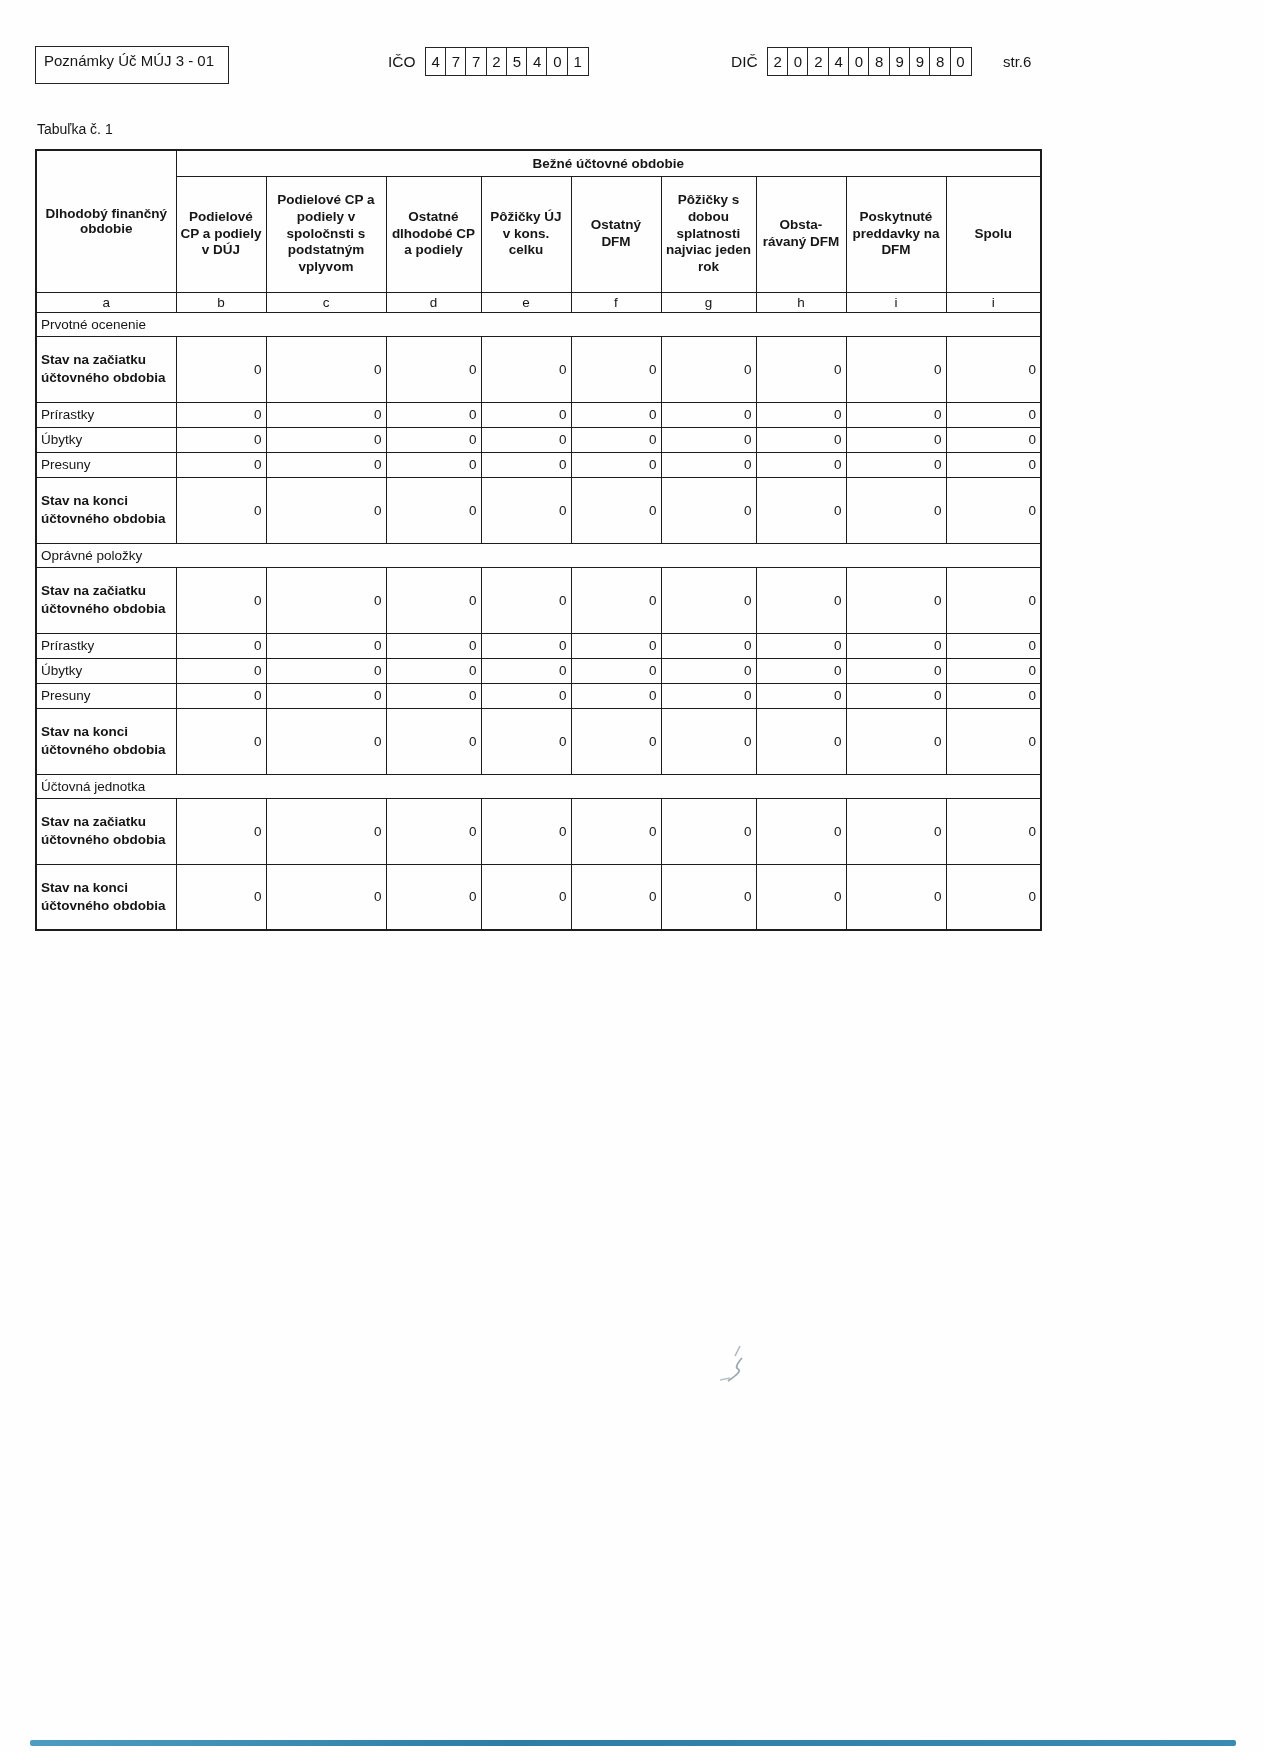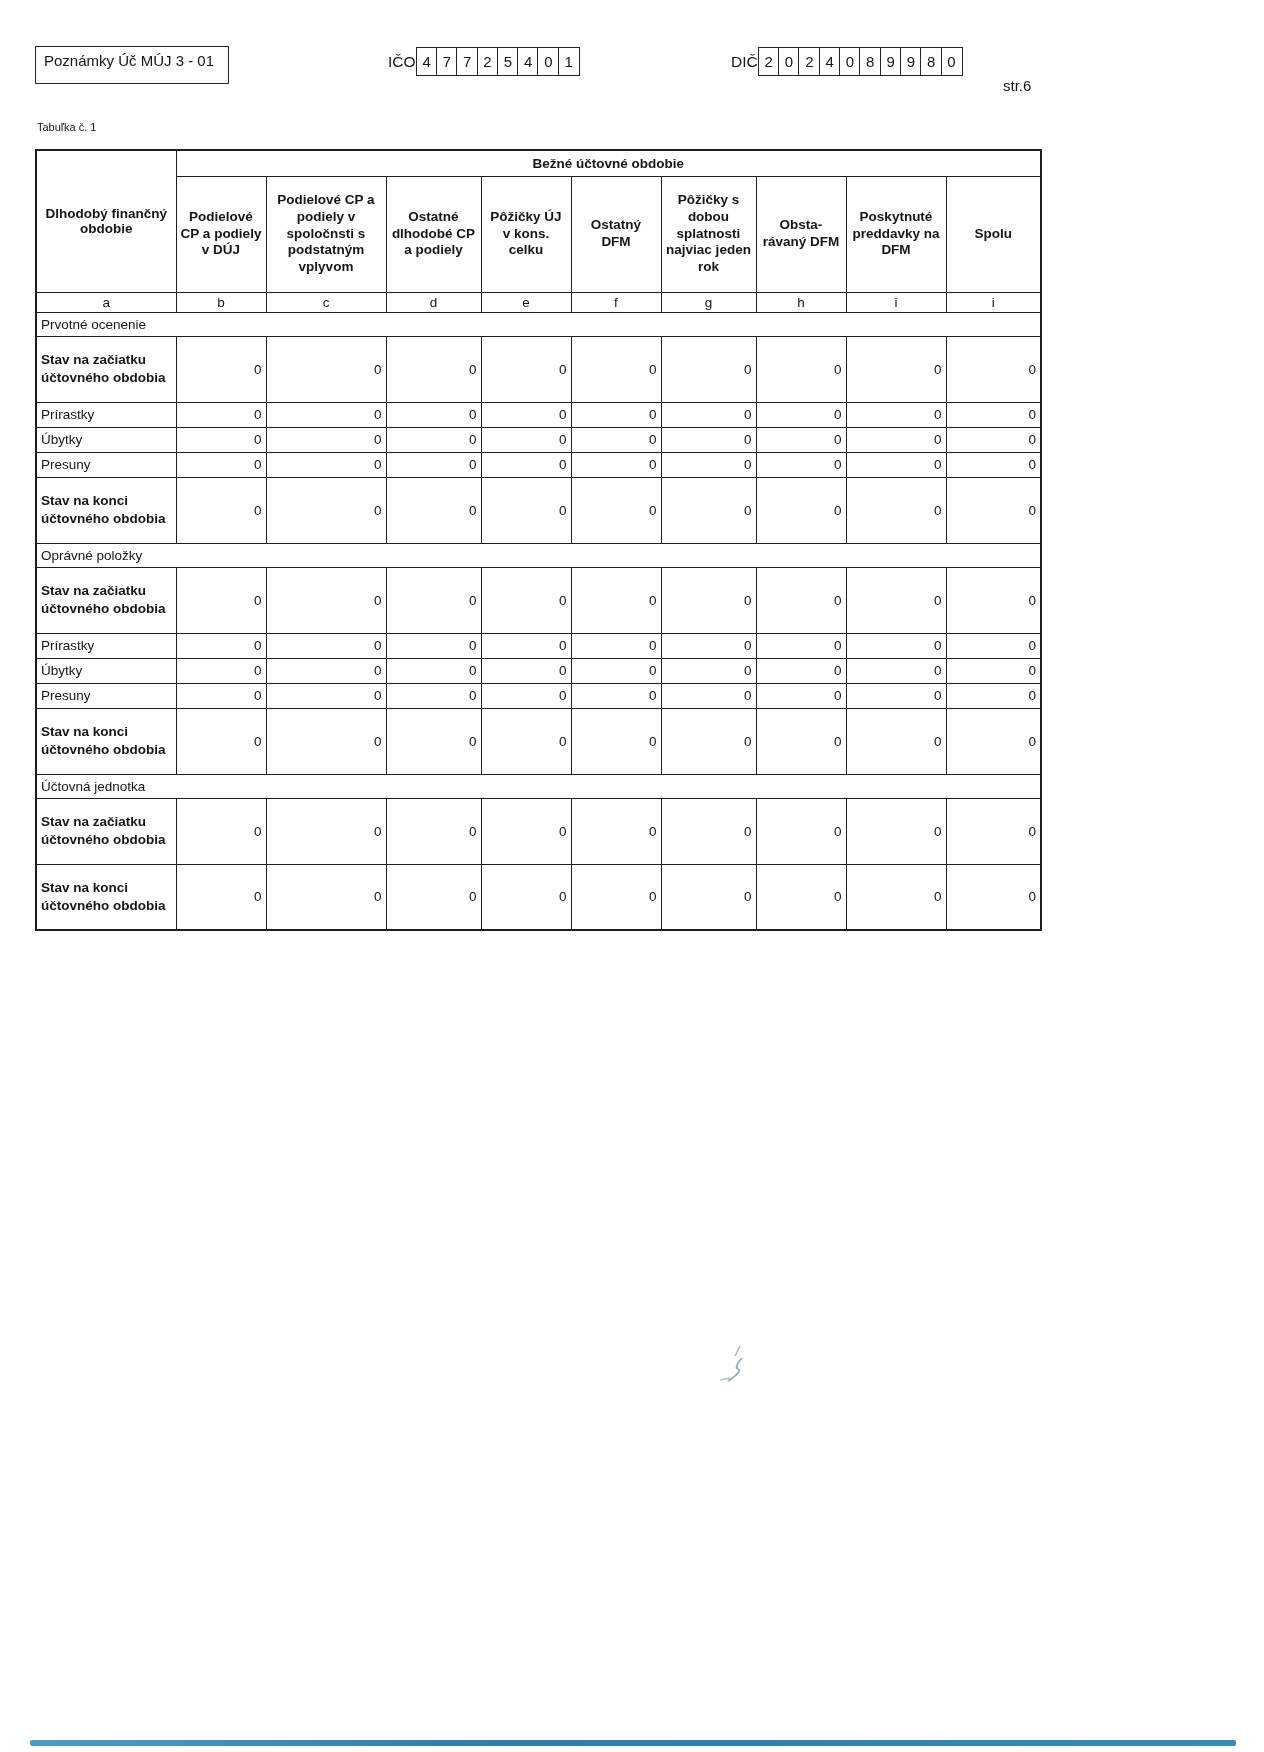--- a/index.html
+++ b/index.html
@@ -13,37 +13,37 @@
   }
   .page { position:absolute; inset:0; }
 
   
   .form-label-box {
     position:absolute; left:35px; top:46px;
     border:1.8px solid #252525;
     padding:5px 14px 14px 8px;
     font-size:15px; white-space:nowrap;
   }
-  .id-group { position:absolute; top:47px; display:flex; align-items:center; }
+  .id-group { position:absolute; top:47px; display:flex; align-items:center; gap:9px; }
   #ico-group { left:388px; }
   #dic-group { left:731px; }
   .id-label { font-size:15.5px; }
   .digit-boxes { display:flex; }
   .digit-box {
     width:22px; height:29px;
     border:1.7px solid #252525;
     margin-left:-1.7px;
     text-align:center; line-height:27px; font-size:15px;
     background:#fff;
   }
   .digit-boxes .digit-box:first-child { margin-left:0; }
-  .page-num { position:absolute; left:1003px; top:53px; font-size:15px;margin-top:24px; }
+  .page-num { position:absolute; left:1003px; top:53px; font-size:15px; }
 
   .section-title { position:absolute; left:37px; top:96px; font-size:15.5px; }
-  .table-label  { position:absolute; left:37px; top:121px; font-size:11px; }
+  .table-label  { position:absolute; left:37px; top:121px; font-size:14px; }
 
   
   table#dfm-table {
     position:absolute; left:35px; top:149px;
     border-collapse:collapse; table-layout:fixed;
     width:1005px;
     border:2px solid #1c1c1c;
   }
   #dfm-table th, #dfm-table td {
     border:1.5px solid #1c1c1c;

